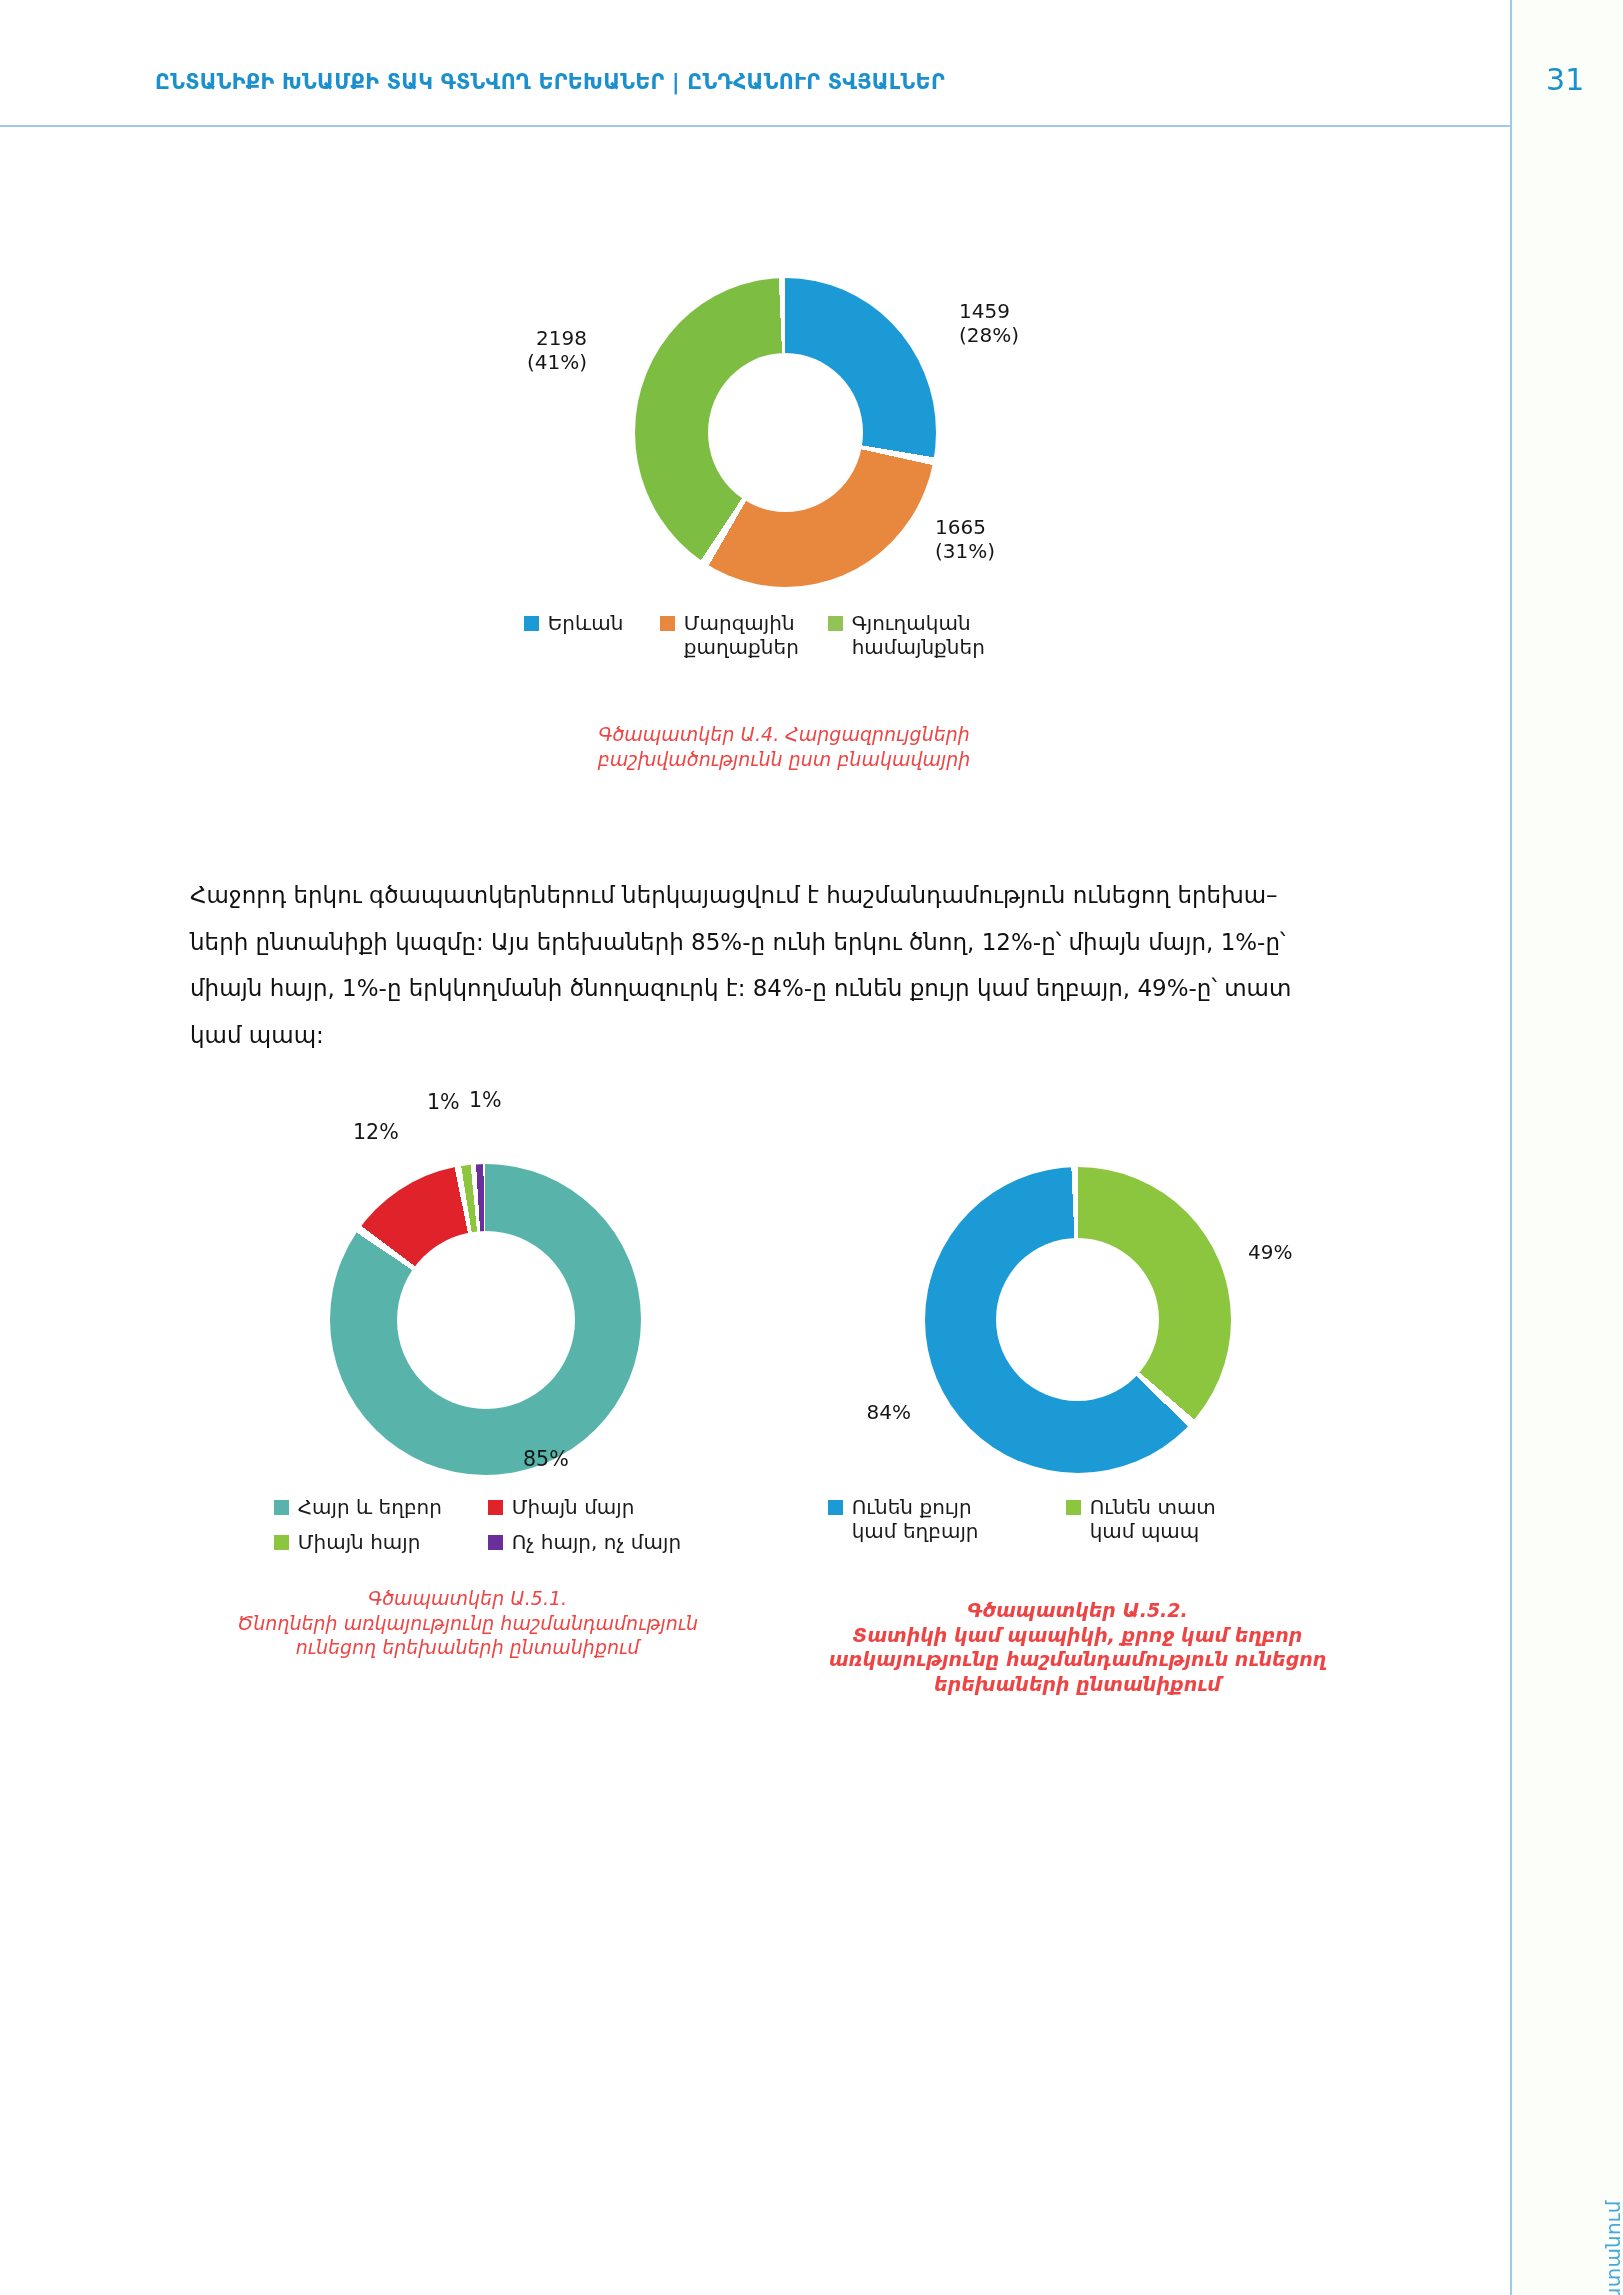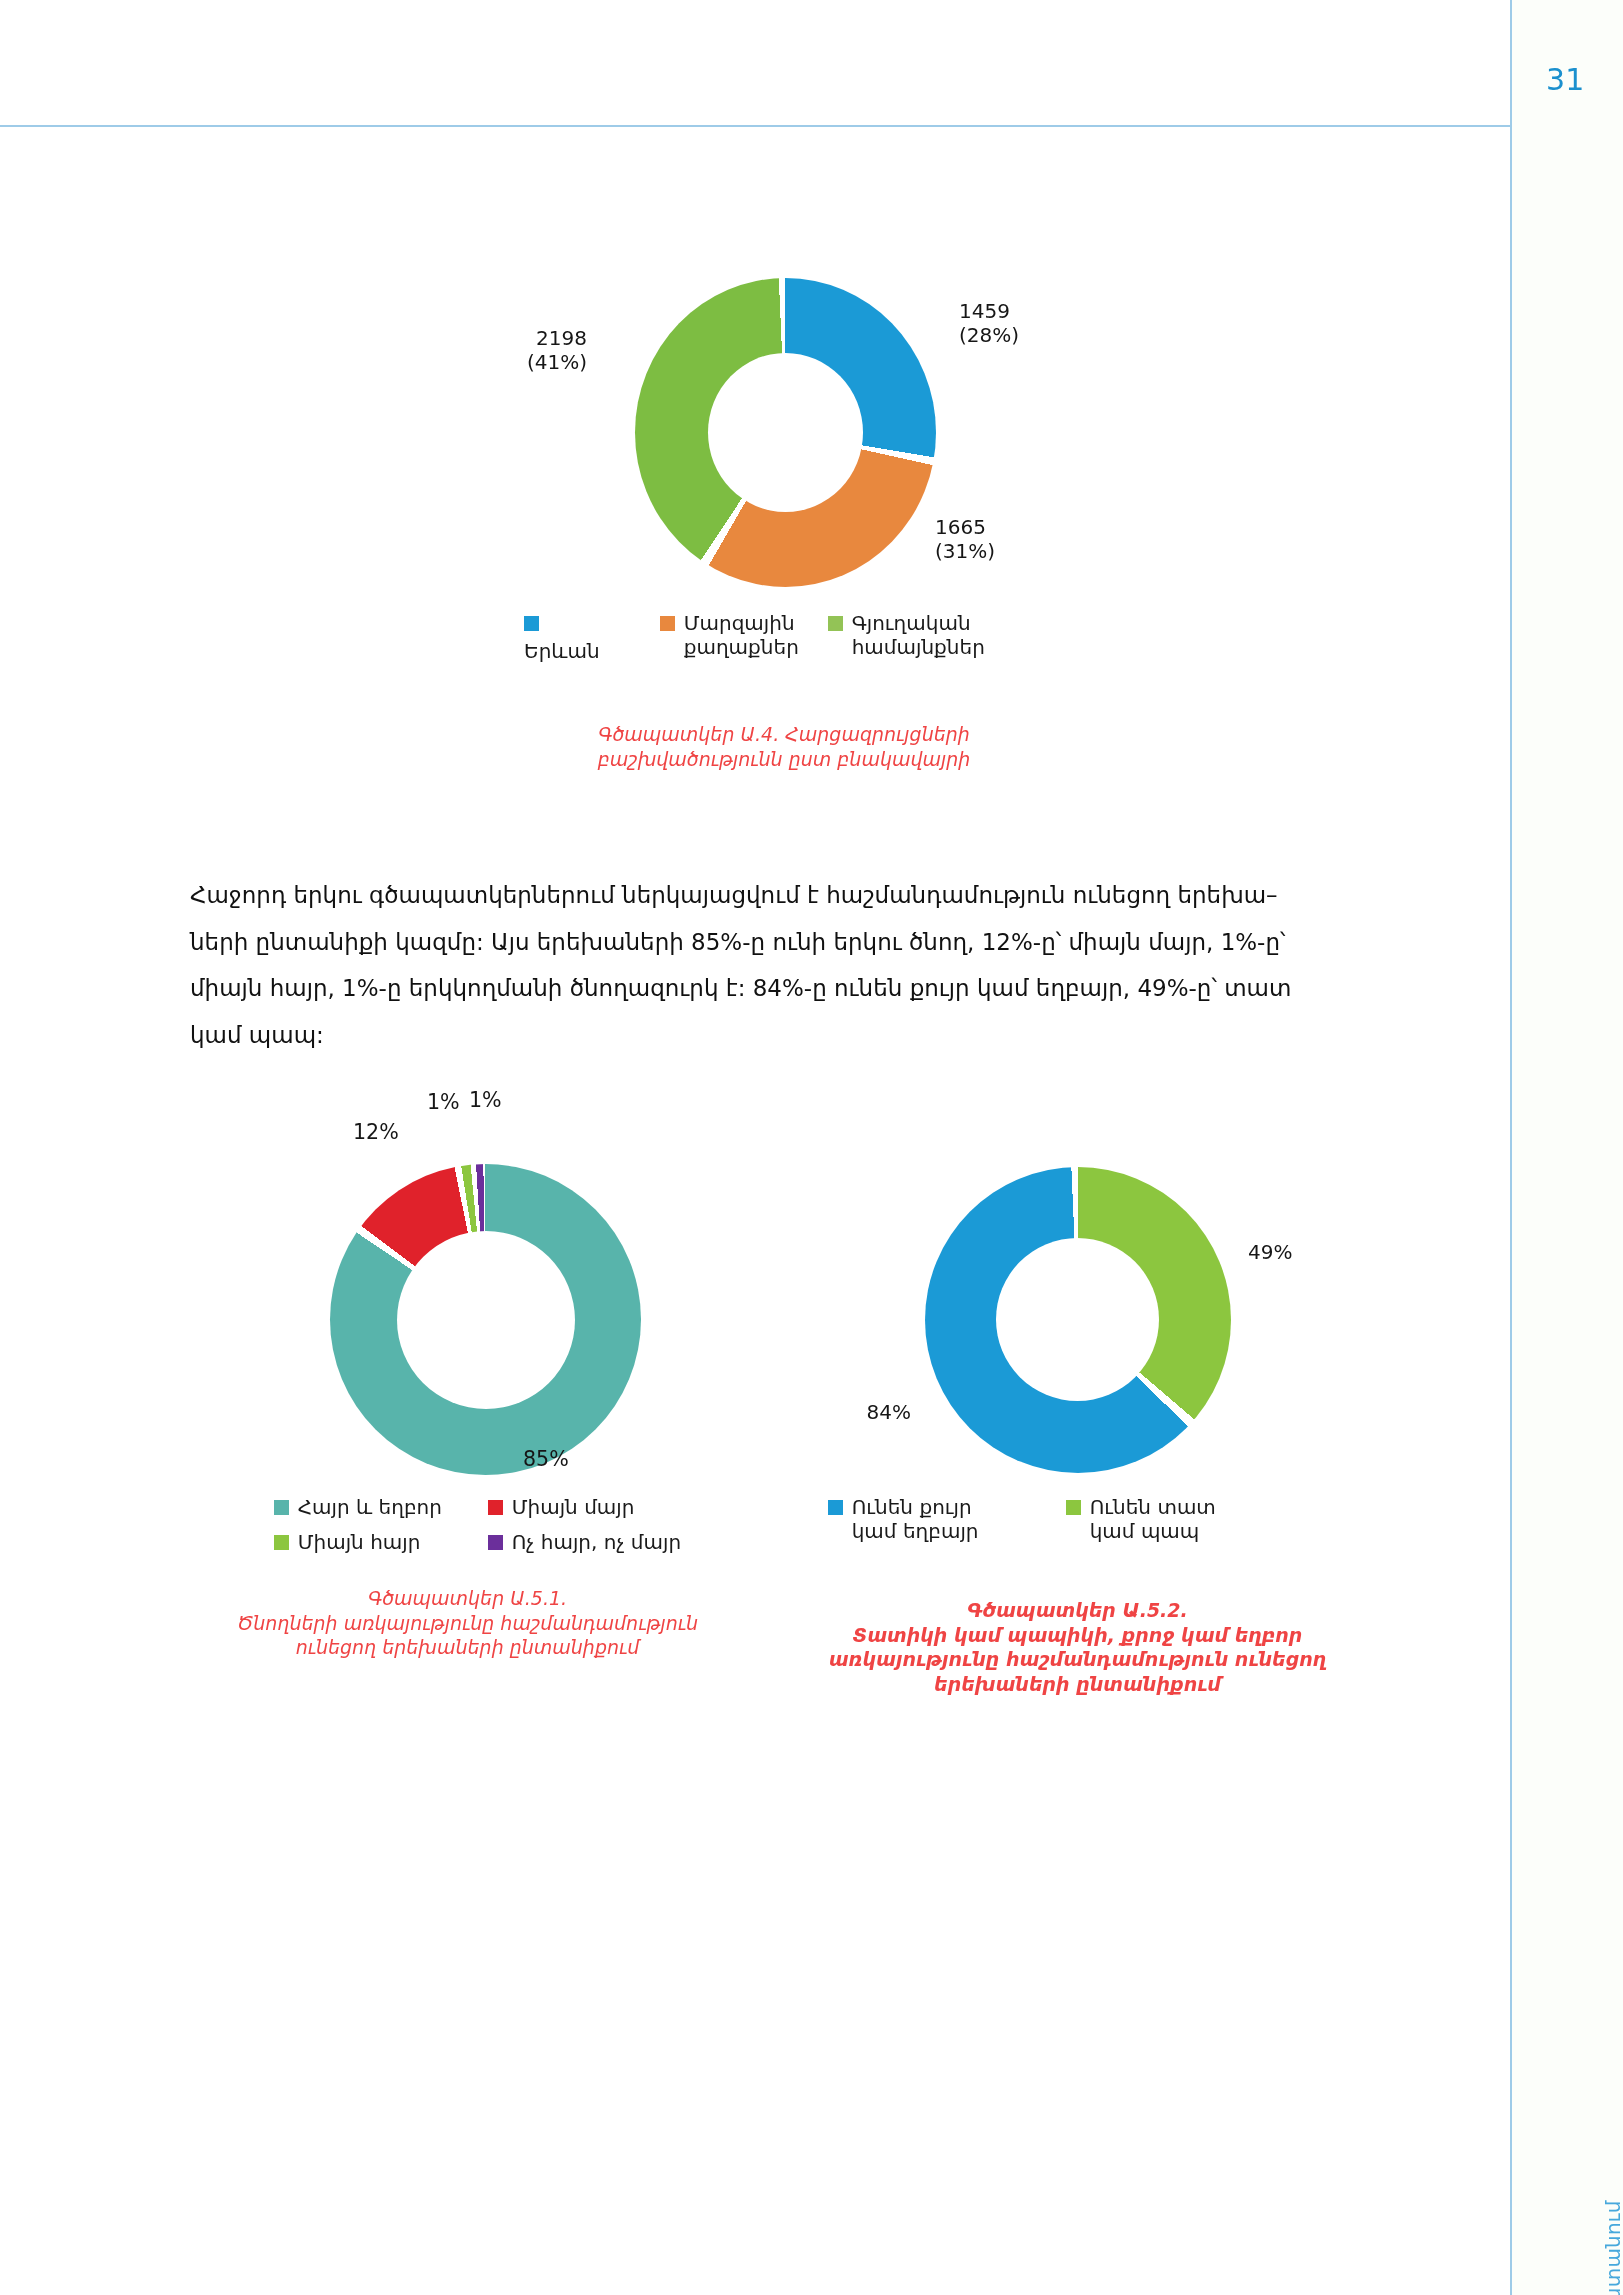--- a/index.html
+++ b/index.html
@@ -156,20 +156,21 @@
   }
 </style>
 </head>
 <body>
 
 <div class="page">
 
   <div class="side-panel"></div>
   <div class="side-panel-rule"></div>
 
+  <div class="page-header">ԸՆՏԱՆԻՔԻ ԽՆԱՄՔԻ ՏԱԿ ԳՏՆՎՈՂ ԵՐԵԽԱՆԵՐ | ԸՆԴՀԱՆՈՒՐ ՏՎՅԱԼՆԵՐ</div>
   <div class="header-rule"></div>
   <div class="page-number">31</div>
 
   <div class="vertical-title">Բ ՆԵՐԴԻՐ ՄԱՍԻՆ Է – Հաշմանդամություն ունեցող երեխաների համար ծառայությունների մատչելիությունը Հայաստանում</div>
 
   <div class="chart-block" style="left:491px; top:262px; width:587px; height:539px;">
 
     <div class="donut" style="position:absolute; left:144px; top:16px; width:301px; height:309px;
                 background:
                   conic-gradient(from 0deg,
@@ -185,21 +186,21 @@
     <div class="value-label right" style="left:468px; top:38px;">1459
 (28%)</div>
 
     <div class="value-label right" style="left:444px; top:254px;">1665
 (31%)</div>
 
     <div class="value-label left" style="left:-55px; top:65px; width:151px;">2198
 (41%)</div>
 
     <div class="legend" style="left:33px; top:349px; width:507px; gap:0;">
-      <div class="legend-item" style="width:136px;flex-direction:column;">
+      <div class="legend-item" style="width:136px;">
         <span class="swatch" style="background:#1b9ad6;"></span>
         <span class="legend-label">Երևան</span>
       </div>
       <div class="legend-item" style="width:168px;">
         <span class="swatch" style="background:#e8883e;"></span>
         <span class="legend-label">Մարզային
 քաղաքներ</span>
       </div>
       <div class="legend-item" style="width:198px;">
         <span class="swatch" style="background:#93c356;"></span>

